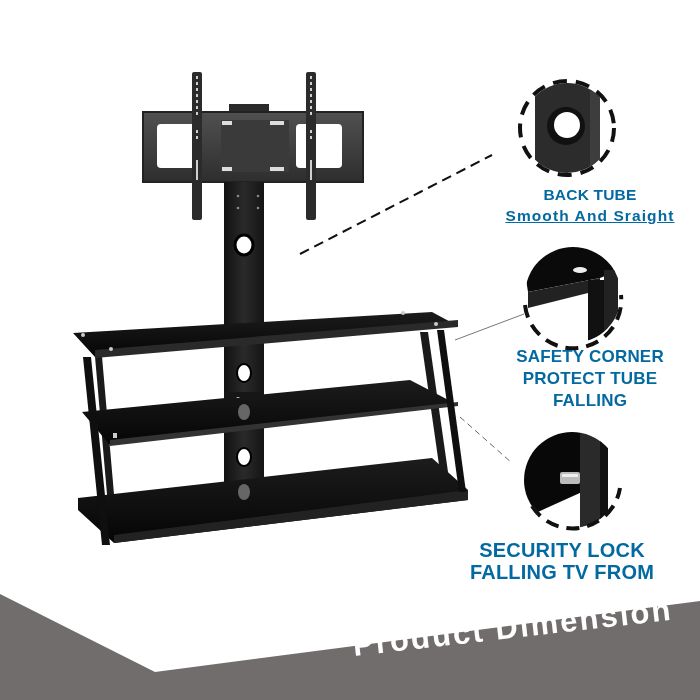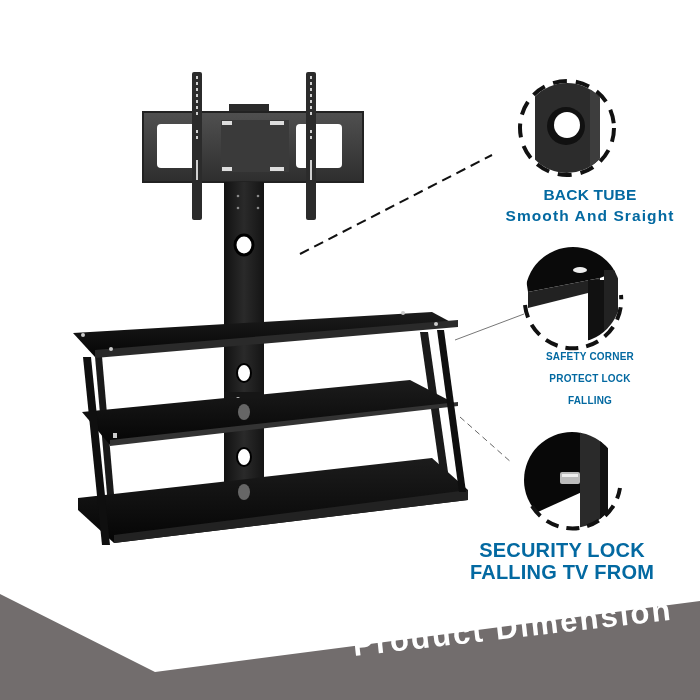--- a/index.html
+++ b/index.html
@@ -2,22 +2,22 @@
 <html><head>
   <meta charset="utf-8">
   <style>
     html, body { margin:0; padding:0; background:#ffffff; }
     body { width:700px; height:700px; position:relative; overflow:hidden; font-family:"Liberation Sans", sans-serif; }
     .stage { position:absolute; left:0; top:0; width:700px; height:700px; }
     svg.art { position:absolute; left:0; top:0; }
     .callout-text { position:absolute; text-align:center; font-weight:bold; color:#0369a1; letter-spacing:0.2px; }
     .callout-text .line { display:block; }
     #c1 { left:480px; top:184px; width:220px; font-size:15.5px; line-height:21px; }
-    #c1 .l2 { letter-spacing:1.1px; }
-    #c2 { left:490px; top:346px; width:200px; font-size:10px; line-height:22px; }
+    #c1 .l2 { letter-spacing:1.1px;text-decoration:underline; }
+    #c2 { left:490px; top:346px; width:200px; font-size:17px; line-height:22px; }
     #c3 { left:462px; top:539px; width:200px; font-size:20px; line-height:22px; }
     .banner-title { position:absolute; left:355px; top:628px; font-weight:bold; font-size:31px; color:#ffffff; letter-spacing:2.2px; transform:rotate(-6.5deg); transform-origin:left bottom; white-space:nowrap; }
   </style>
 </head>
 <body>
 
 <div class="stage">
 
   <svg class="art" width="700" height="700" viewBox="0 0 700 700">
     <defs>
@@ -165,21 +165,21 @@
     </g>
   </svg>
 
   <div id="c1" class="callout-text">
     <span class="line">BACK TUBE</span>
     <span class="line l2">Smooth And Sraight</span>
   </div>
 
   <div id="c2" class="callout-text">
     <span class="line">SAFETY CORNER</span>
-    <span class="line">PROTECT LOCK</span>
+    <span class="line">PROTECT TUBE</span>
     <span class="line">FALLING</span>
   </div>
 
   <div id="c3" class="callout-text">
     <span class="line">SECURITY LOCK</span>
     <span class="line">FALLING TV FROM</span>
   </div>
 
   <div class="banner-title">Product Dimension</div>
 </div>

